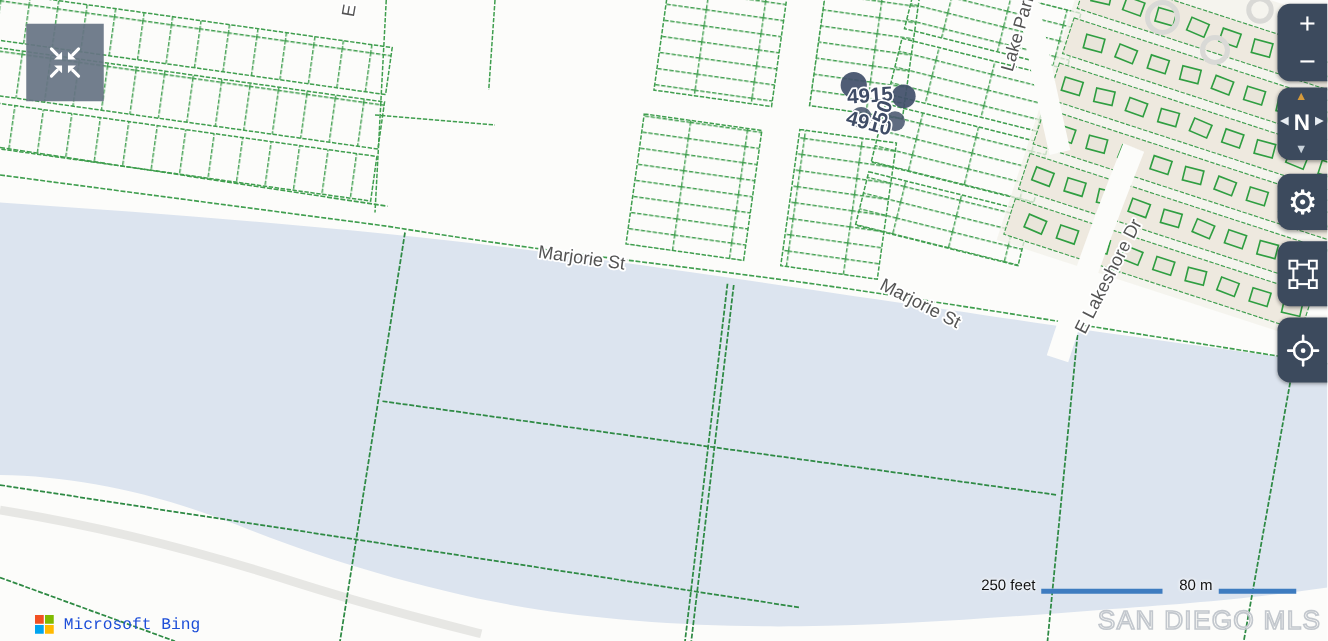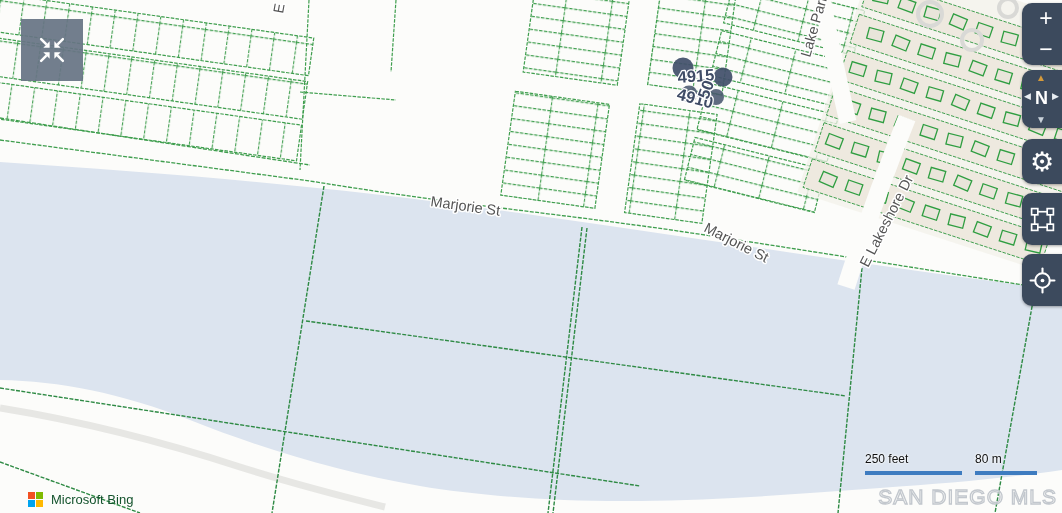--- a/index.html
+++ b/index.html
@@ -24,40 +24,40 @@
   .compass-left{position:absolute;left:2px;top:21px;font-size:9px;color:#e8edf2;}
   .compass-right{position:absolute;left:30px;top:21px;font-size:9px;color:#e8edf2;}
   .ctl-gear{top:139px;height:45px;display:flex;align-items:center;cursor:pointer;}
   .ctl-gear .g{font-size:27px;margin-left:8px;color:#fff;}
   .ctl-select{top:193px;height:52px;display:flex;align-items:center;cursor:pointer;}
   .ctl-locate{top:254px;height:52px;display:flex;align-items:center;cursor:pointer;}
   .ctl svg{margin-left:7px;}
 
   
   .scalebar{position:absolute;right:25px;bottom:38px;display:flex;gap:13px;align-items:flex-end;z-index:7;}
-  .scale-group{display:flex;flex-direction:column;align-items:flex-start;gap:5px;}
+  .scale-group{display:flex;flex-direction:row;align-items:flex-end;gap:5px;}
   .scale-group span{font-size:12px;color:#111;text-shadow:0 0 3px #fff,0 0 3px #fff;}
   .bar{height:4px;background:#3e7cc0;}
   .bar-feet{width:97px;}
   .bar-m{width:62px;}
 
   
   .watermark{position:absolute;right:5px;bottom:4px;font-size:21px;letter-spacing:1px;
     color:rgba(255,255,255,.04);-webkit-text-stroke:1.3px #c2c7cd;z-index:5;white-space:nowrap;}
 
   
   .attribution{position:absolute;right:20px;bottom:1px;font-size:11.5px;color:#2e2e2e;z-index:6;
     text-shadow:0 0 2px #fff;white-space:nowrap;}
   .attribution .terms{margin-left:9px;color:#2e2e2e;text-decoration:none;cursor:pointer;}
 
   
   .bing{position:absolute;left:28px;bottom:6px;display:flex;align-items:center;gap:8px;z-index:6;cursor:pointer;}
   .mslogo{display:grid;grid-template-columns:7px 7px;grid-template-rows:7px 7px;gap:1px;}
   .mslogo i{display:block;}
-  .bing span{font-size:13px;color:#14532d;}
+  .bing span{font-size:13px;color:#1d4ed8;font-family:Liberation Mono, monospace;}
 </style>
 </head>
 <body>
 
 <div class="stage">
 
   <svg class="map-art" width="1062" height="513" viewBox="0 0 1062 513">
     <defs>
       <pattern id="gridA" width="23" height="40" patternUnits="userSpaceOnUse">
         <path d="M.6 0 V40 M0 .6 H23" stroke="#3f9e4e" stroke-width="1.1" stroke-dasharray="3.5 1.3" fill="none"></path>

